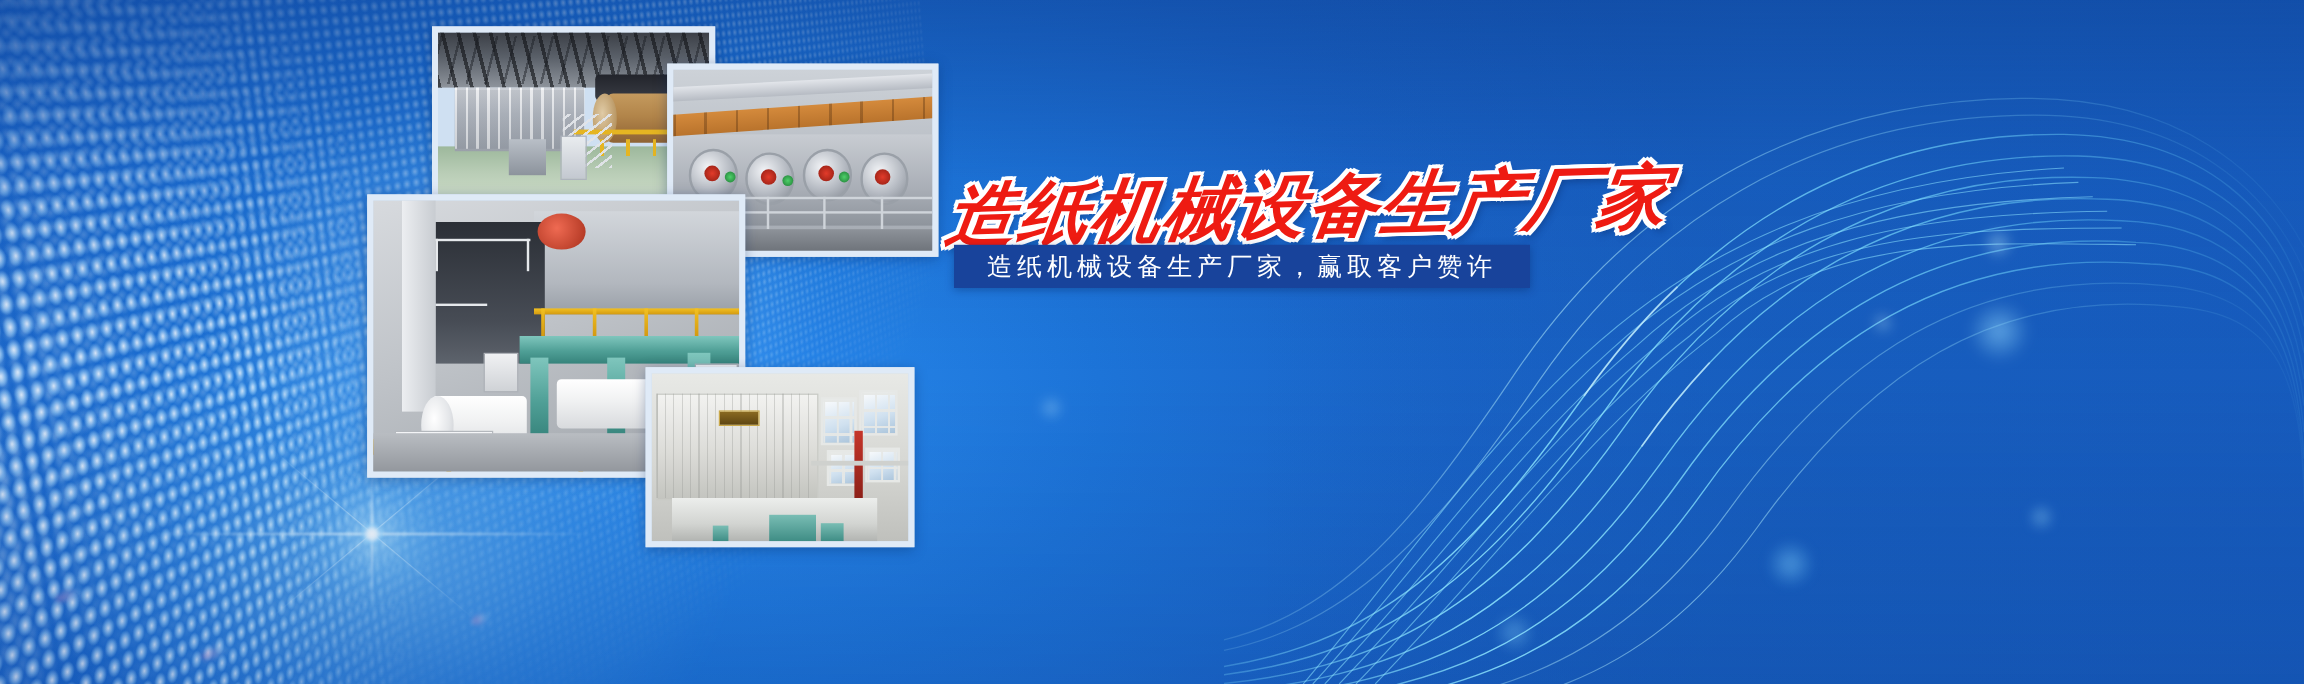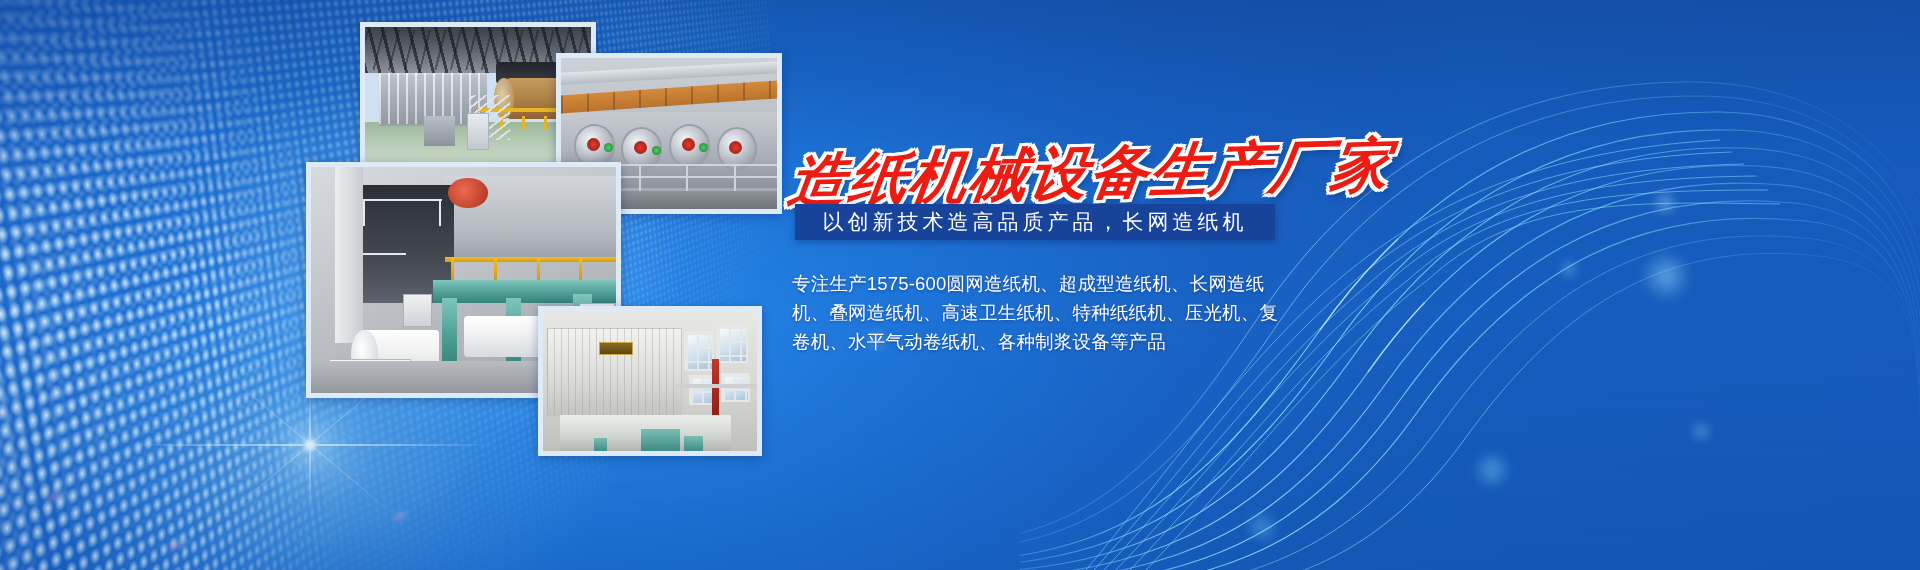--- a/index.html
+++ b/index.html
@@ -483,18 +483,17 @@
       <div class="p4-machine"></div>
       <div class="p4-teal" style="left:46%; bottom:0; width:18%; height:16%;"></div>
       <div class="p4-teal" style="left:66%; bottom:0; width:9%; height:11%;"></div>
       <div class="p4-teal" style="left:24%; bottom:0; width:6%; height:9%;"></div>
     </div>
   </div>
 
   <div id="headline">造纸机械设备生产厂家</div>
 
   <div id="subtitle-bar">
-    <span class="txt">以创新技术造高品质产品，长网造纸机</span>
-  </div>
-
-  <p id="body-copy">专注生产1575-600圆网造纸机、超成型造纸机、长网造纸机、叠网造纸机、高速卫生纸机、特种纸纸机、压光机、复卷机、水平气动卷纸机、各种制浆设备等产品</p>
+    <span class="txt">造纸机械设备生产厂家，赢取客户赞许</span>
+  </div>
+
 
 </div>
 
 </body></html>

